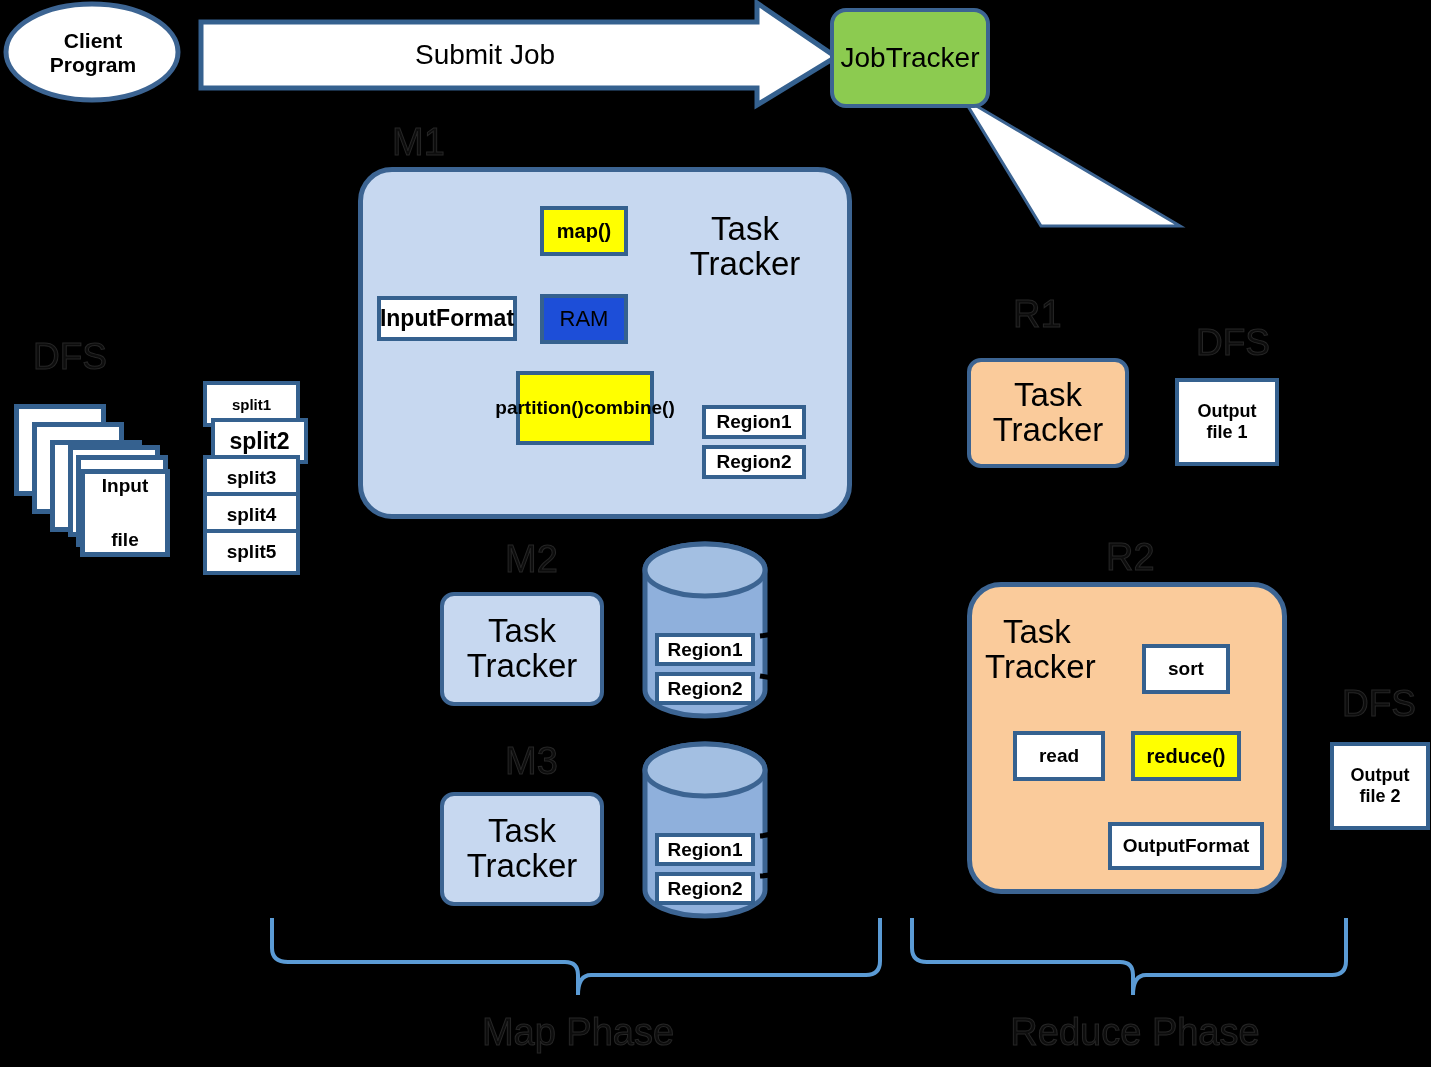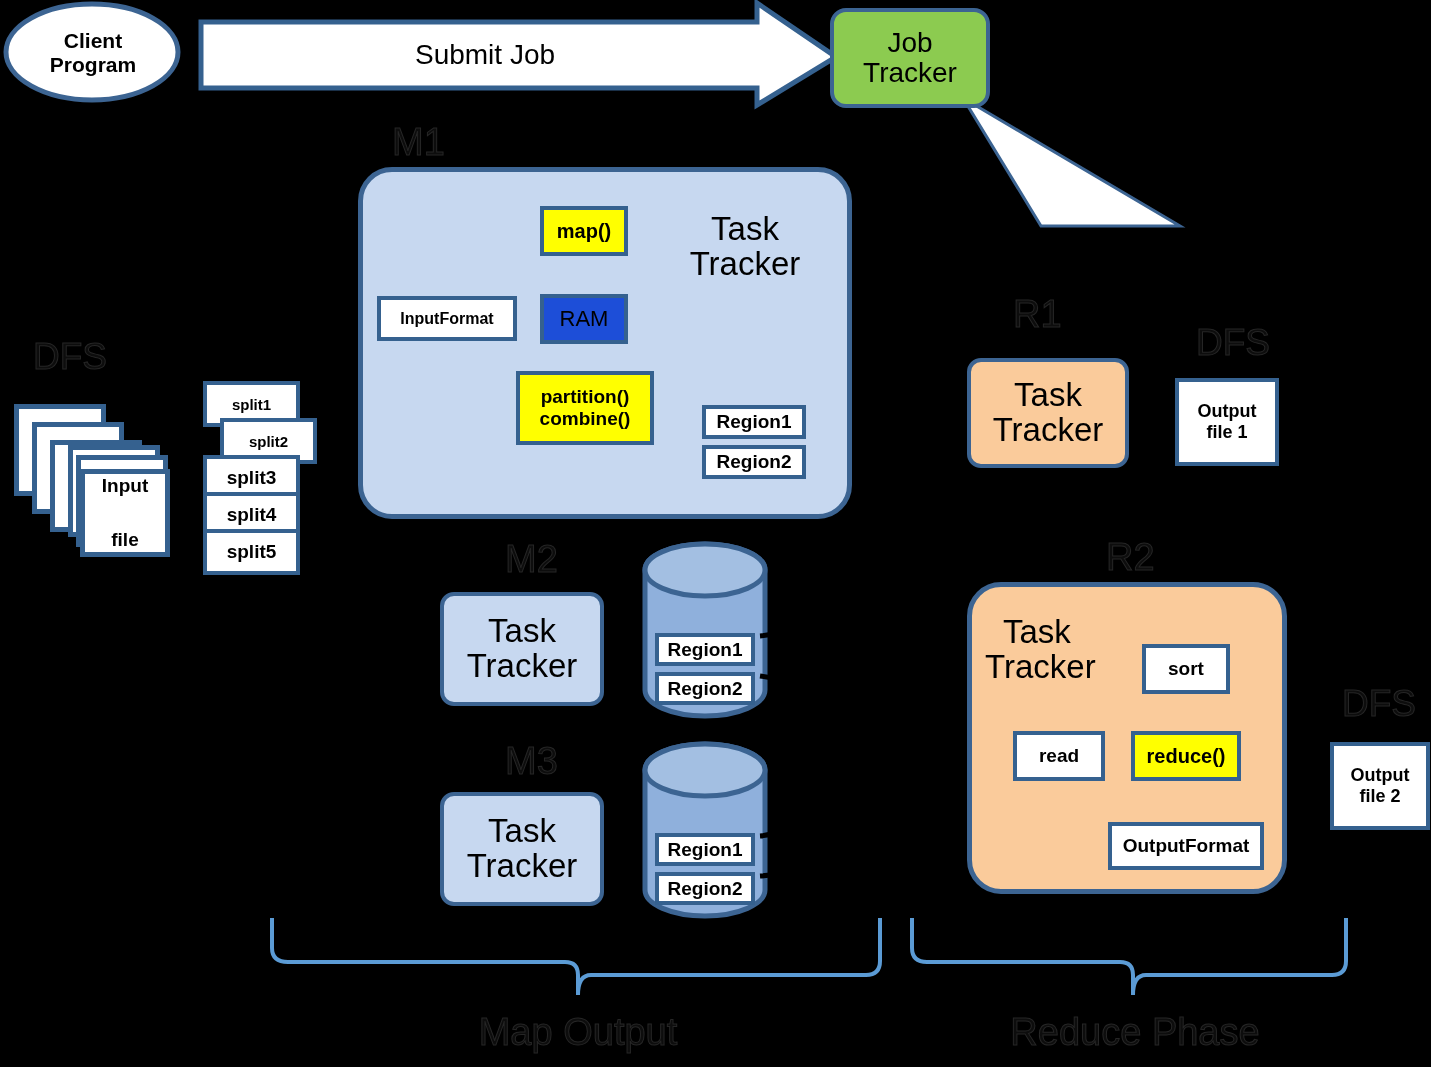--- a/index.html
+++ b/index.html
@@ -95,61 +95,61 @@
     </g>
   </svg>
 
   <div class="abs ctr" style="left:20px;top:22px;width:146px;height:62px;flex-direction:column;">
     <div style="font-size:21px;font-weight:bold;color:#000;">Client</div>
     <div style="font-size:21px;font-weight:bold;color:#000;">Program</div>
   </div>
 
   <div class="abs ctr" style="left:250px;top:34px;width:470px;height:42px;font-size:28px;color:#000;">Submit Job</div>
 
-  <div class="abs ctr greenbox" style="left:830px;top:8px;width:160px;height:100px;flex-direction:column;">
+  <div class="abs ctr greenbox" style="left:830px;top:8px;width:160px;height:100px;">
     <div style="font-size:28px;line-height:1.08;">Job</div>
     <div style="font-size:28px;line-height:1.08;">Tracker</div>
   </div>
 
 
   <div class="abs faint" style="left:33px;top:336px;font-size:37px;">DFS</div>
 
   <div class="abs card" style="left:14px;top:404px;width:92px;height:92px;"></div>
   <div class="abs card" style="left:32px;top:422px;width:92px;height:92px;"></div>
   <div class="abs card" style="left:50px;top:440px;width:92px;height:92px;"></div>
   <div class="abs card" style="left:68px;top:445px;width:92px;height:92px;"></div>
   <div class="abs card" style="left:76px;top:455px;width:92px;height:92px;"></div>
   <div class="abs card ctr" style="left:80px;top:469px;width:90px;height:88px;flex-direction:column;">
     <div style="font-size:19px;font-weight:bold;color:#000;">Input</div>
     <div style="font-size:19px;font-weight:bold;color:#000;">file</div>
   </div>
 
   <div class="abs" style="left:203px;top:381px;width:89px;height:187px;">
     <div class="whitebox ctr" style="position:absolute;left:0;top:0;width:89px;height:38px;font-size:15px;">split1</div>
-    <div class="whitebox ctr" style="position:absolute;left:17px;top:37px;width:89px;height:38px;font-size:15px;">split2</div>
+    <div class="whitebox ctr" style="position:absolute;left:8px;top:37px;width:89px;height:38px;font-size:23px;">split2</div>
     <div class="whitebox ctr" style="position:absolute;left:0;top:74px;width:89px;height:38px;font-size:19px;">split3</div>
     <div class="whitebox ctr" style="position:absolute;left:0;top:111px;width:89px;height:38px;font-size:19px;">split4</div>
     <div class="whitebox ctr" style="position:absolute;left:0;top:148px;width:89px;height:38px;font-size:19px;">split5</div>
   </div>
 
   <div class="abs faint" style="left:392px;top:121px;font-size:38px;">M1</div>
   <div class="abs bluepanel" style="left:358px;top:167px;width:494px;height:352px;"></div>
 
   <div class="abs ctr tt-label" style="left:660px;top:200px;width:170px;height:94px;flex-direction:column;">
     <div>Task</div>
     <div>Tracker</div>
   </div>
 
-  <div class="abs whitebox ctr" style="left:377px;top:296px;width:140px;height:45px;font-size:16px;">InputFormat</div>
+  <div class="abs whitebox ctr" style="left:377px;top:296px;width:140px;height:45px;font-size:23px;">InputFormat</div>
 
   <div class="abs yellowbox ctr" style="left:540px;top:206px;width:88px;height:50px;font-size:20px;">map()</div>
 
   <div class="abs rambox ctr" style="left:540px;top:294px;width:88px;height:50px;font-size:22px;">RAM</div>
 
-  <div class="abs yellowbox ctr" style="left:516px;top:371px;width:138px;height:74px;flex-direction:column;font-size:19px;">
+  <div class="abs yellowbox ctr" style="left:516px;top:371px;width:138px;height:74px;font-size:19px;">
     <div>partition()</div>
     <div>combine()</div>
   </div>
 
   <div class="abs region ctr" style="left:702px;top:392px;width:104px;height:34px;">Region1</div>
   <div class="abs region ctr" style="left:702px;top:432px;width:104px;height:34px;">Region2</div>
 
   <div class="abs faint" style="left:505px;top:538px;font-size:38px;">M2</div>
   <div class="abs bluesmall ctr" style="left:440px;top:592px;width:164px;height:114px;flex-direction:column;">
     <div class="tt-label">Task</div>
@@ -193,16 +193,16 @@
   <div class="abs yellowbox ctr" style="left:1131px;top:731px;width:110px;height:50px;font-size:20px;">reduce()</div>
 
   <div class="abs whitebox ctr" style="left:1108px;top:822px;width:156px;height:48px;font-size:19px;">OutputFormat</div>
 
   <div class="abs faint" style="left:1342px;top:683px;font-size:37px;">DFS</div>
   <div class="abs whitebox ctr" style="left:1330px;top:742px;width:100px;height:88px;flex-direction:column;font-size:18px;">
     <div>Output</div>
     <div>file 2</div>
   </div>
 
-  <div class="abs faint ctr" style="left:428px;top:1008px;width:300px;height:48px;font-size:38px;">Map Output</div>
+  <div class="abs faint ctr" style="left:428px;top:1008px;width:300px;height:48px;font-size:38px;">Map Phase</div>
   <div class="abs faint ctr" style="left:985px;top:1008px;width:300px;height:48px;font-size:38px;">Reduce Phase</div>
 
 </div>
 
 </body></html>

